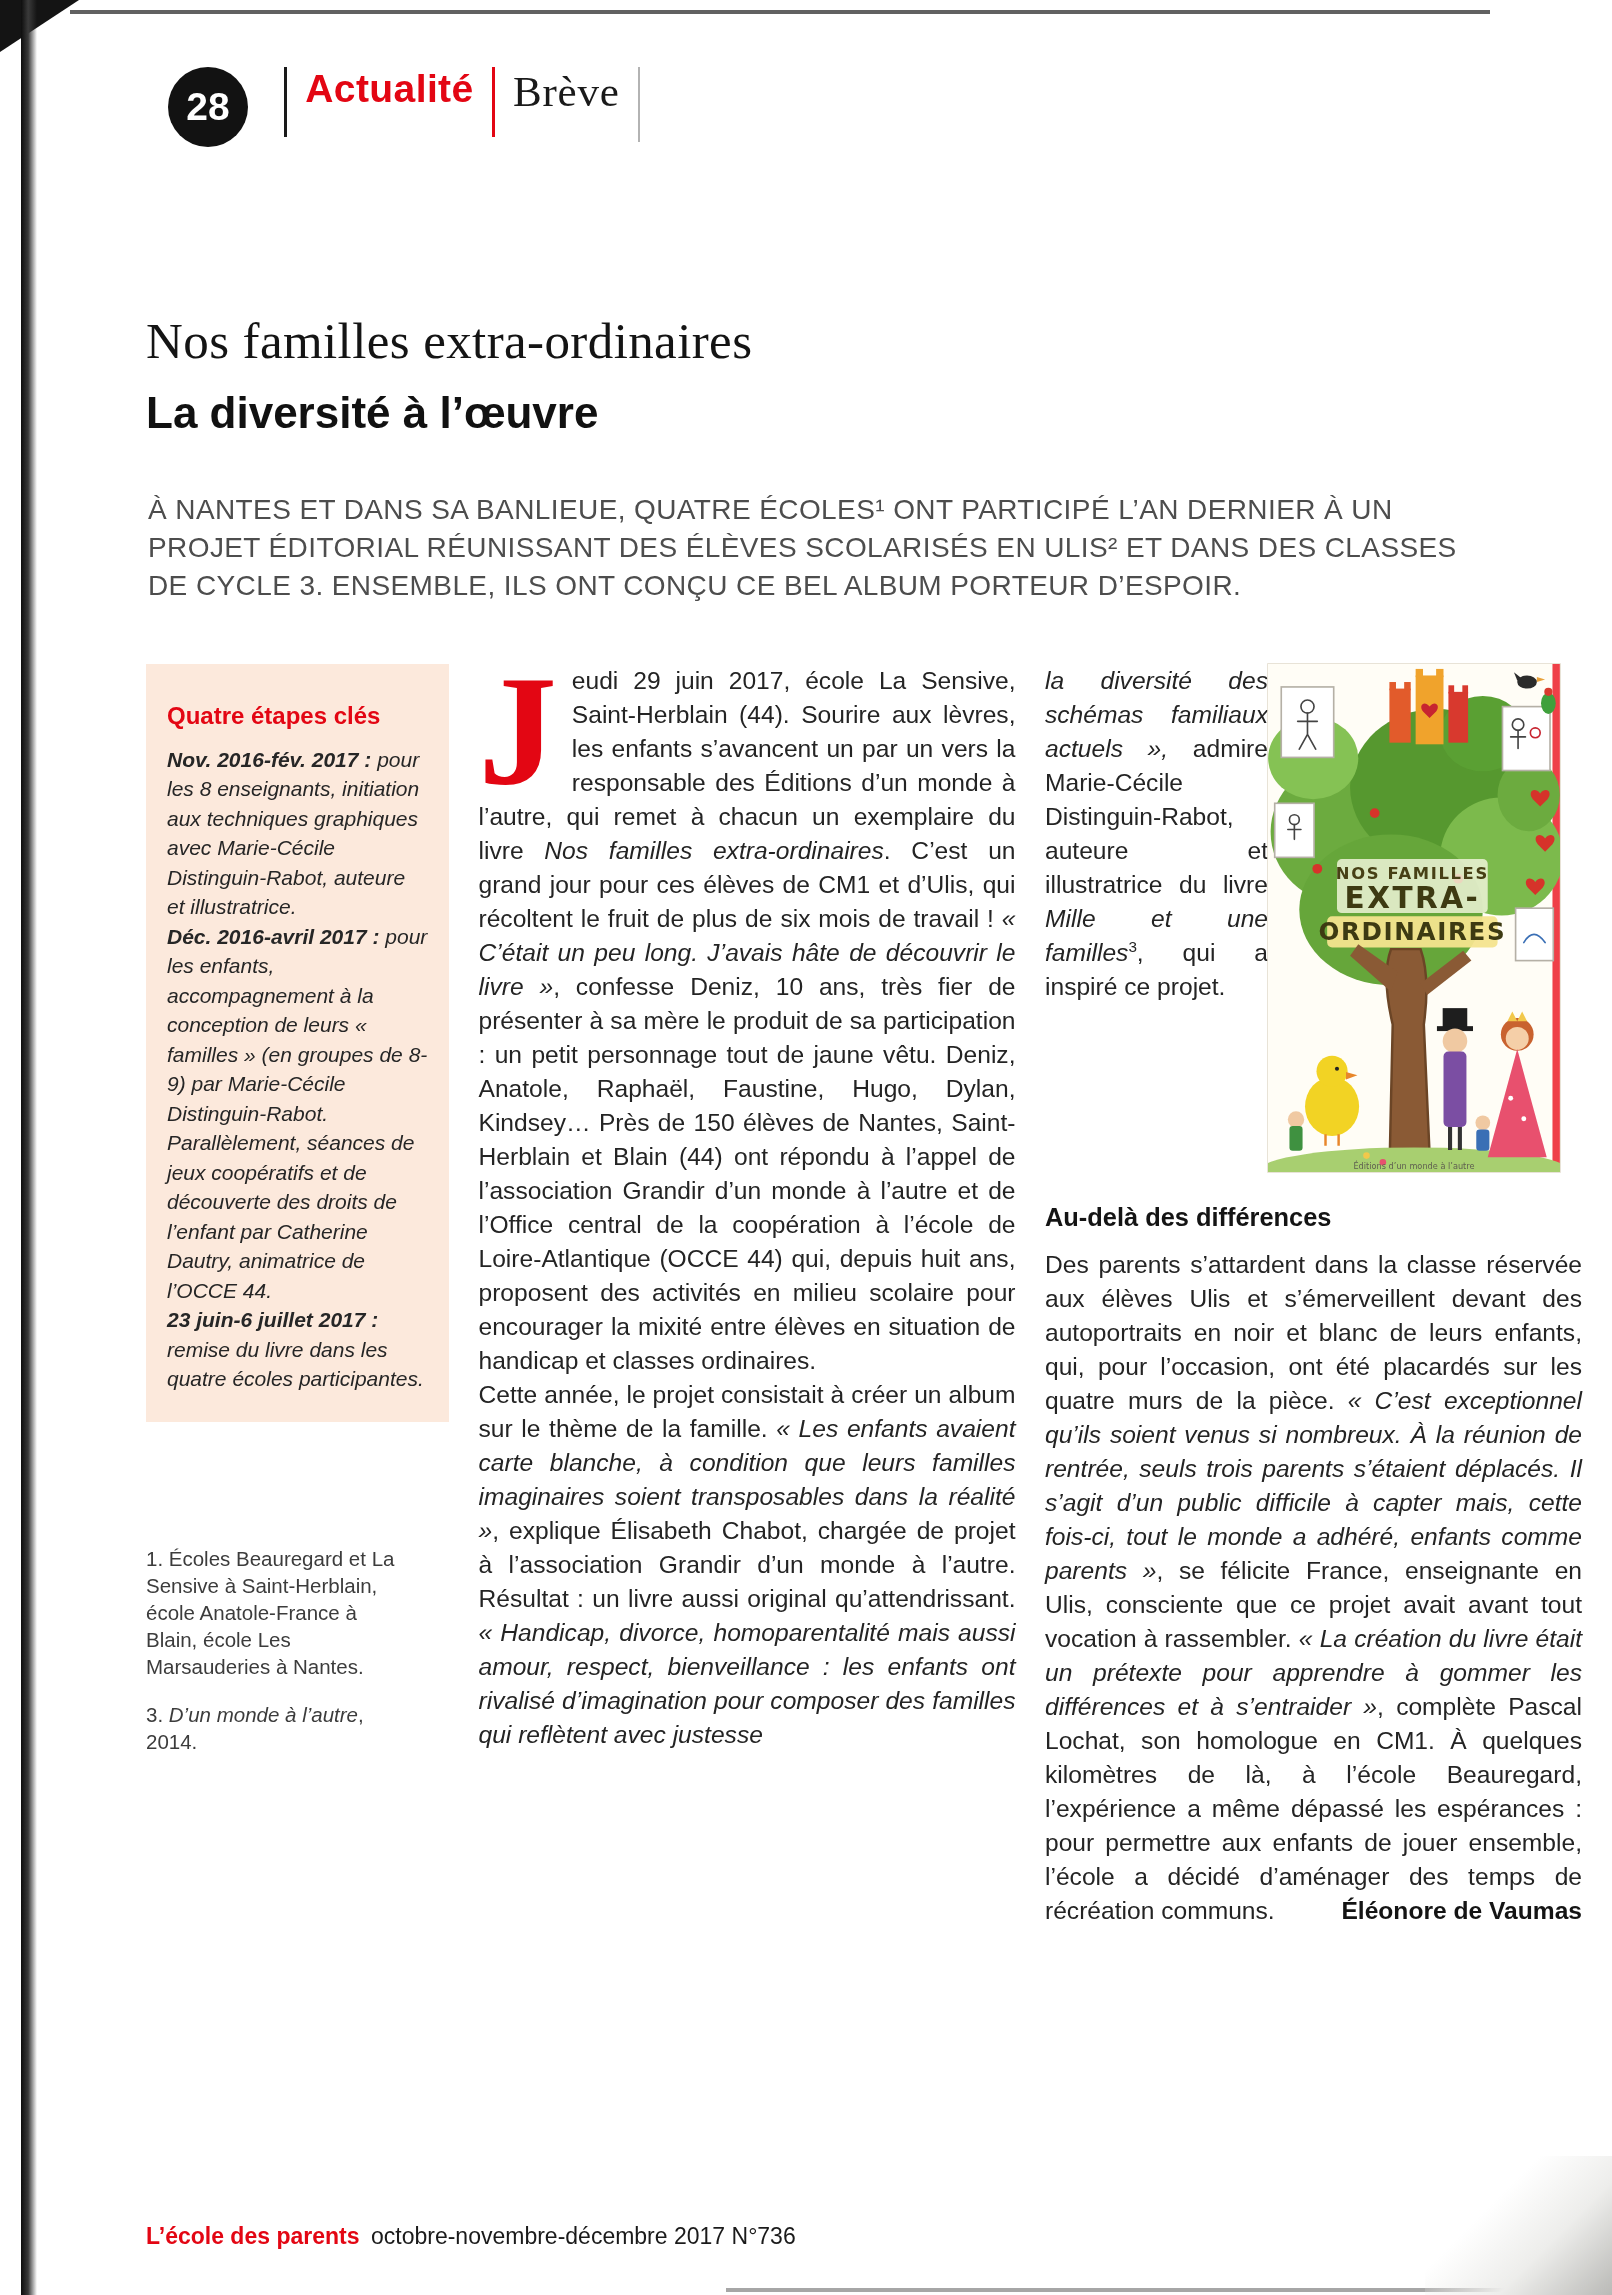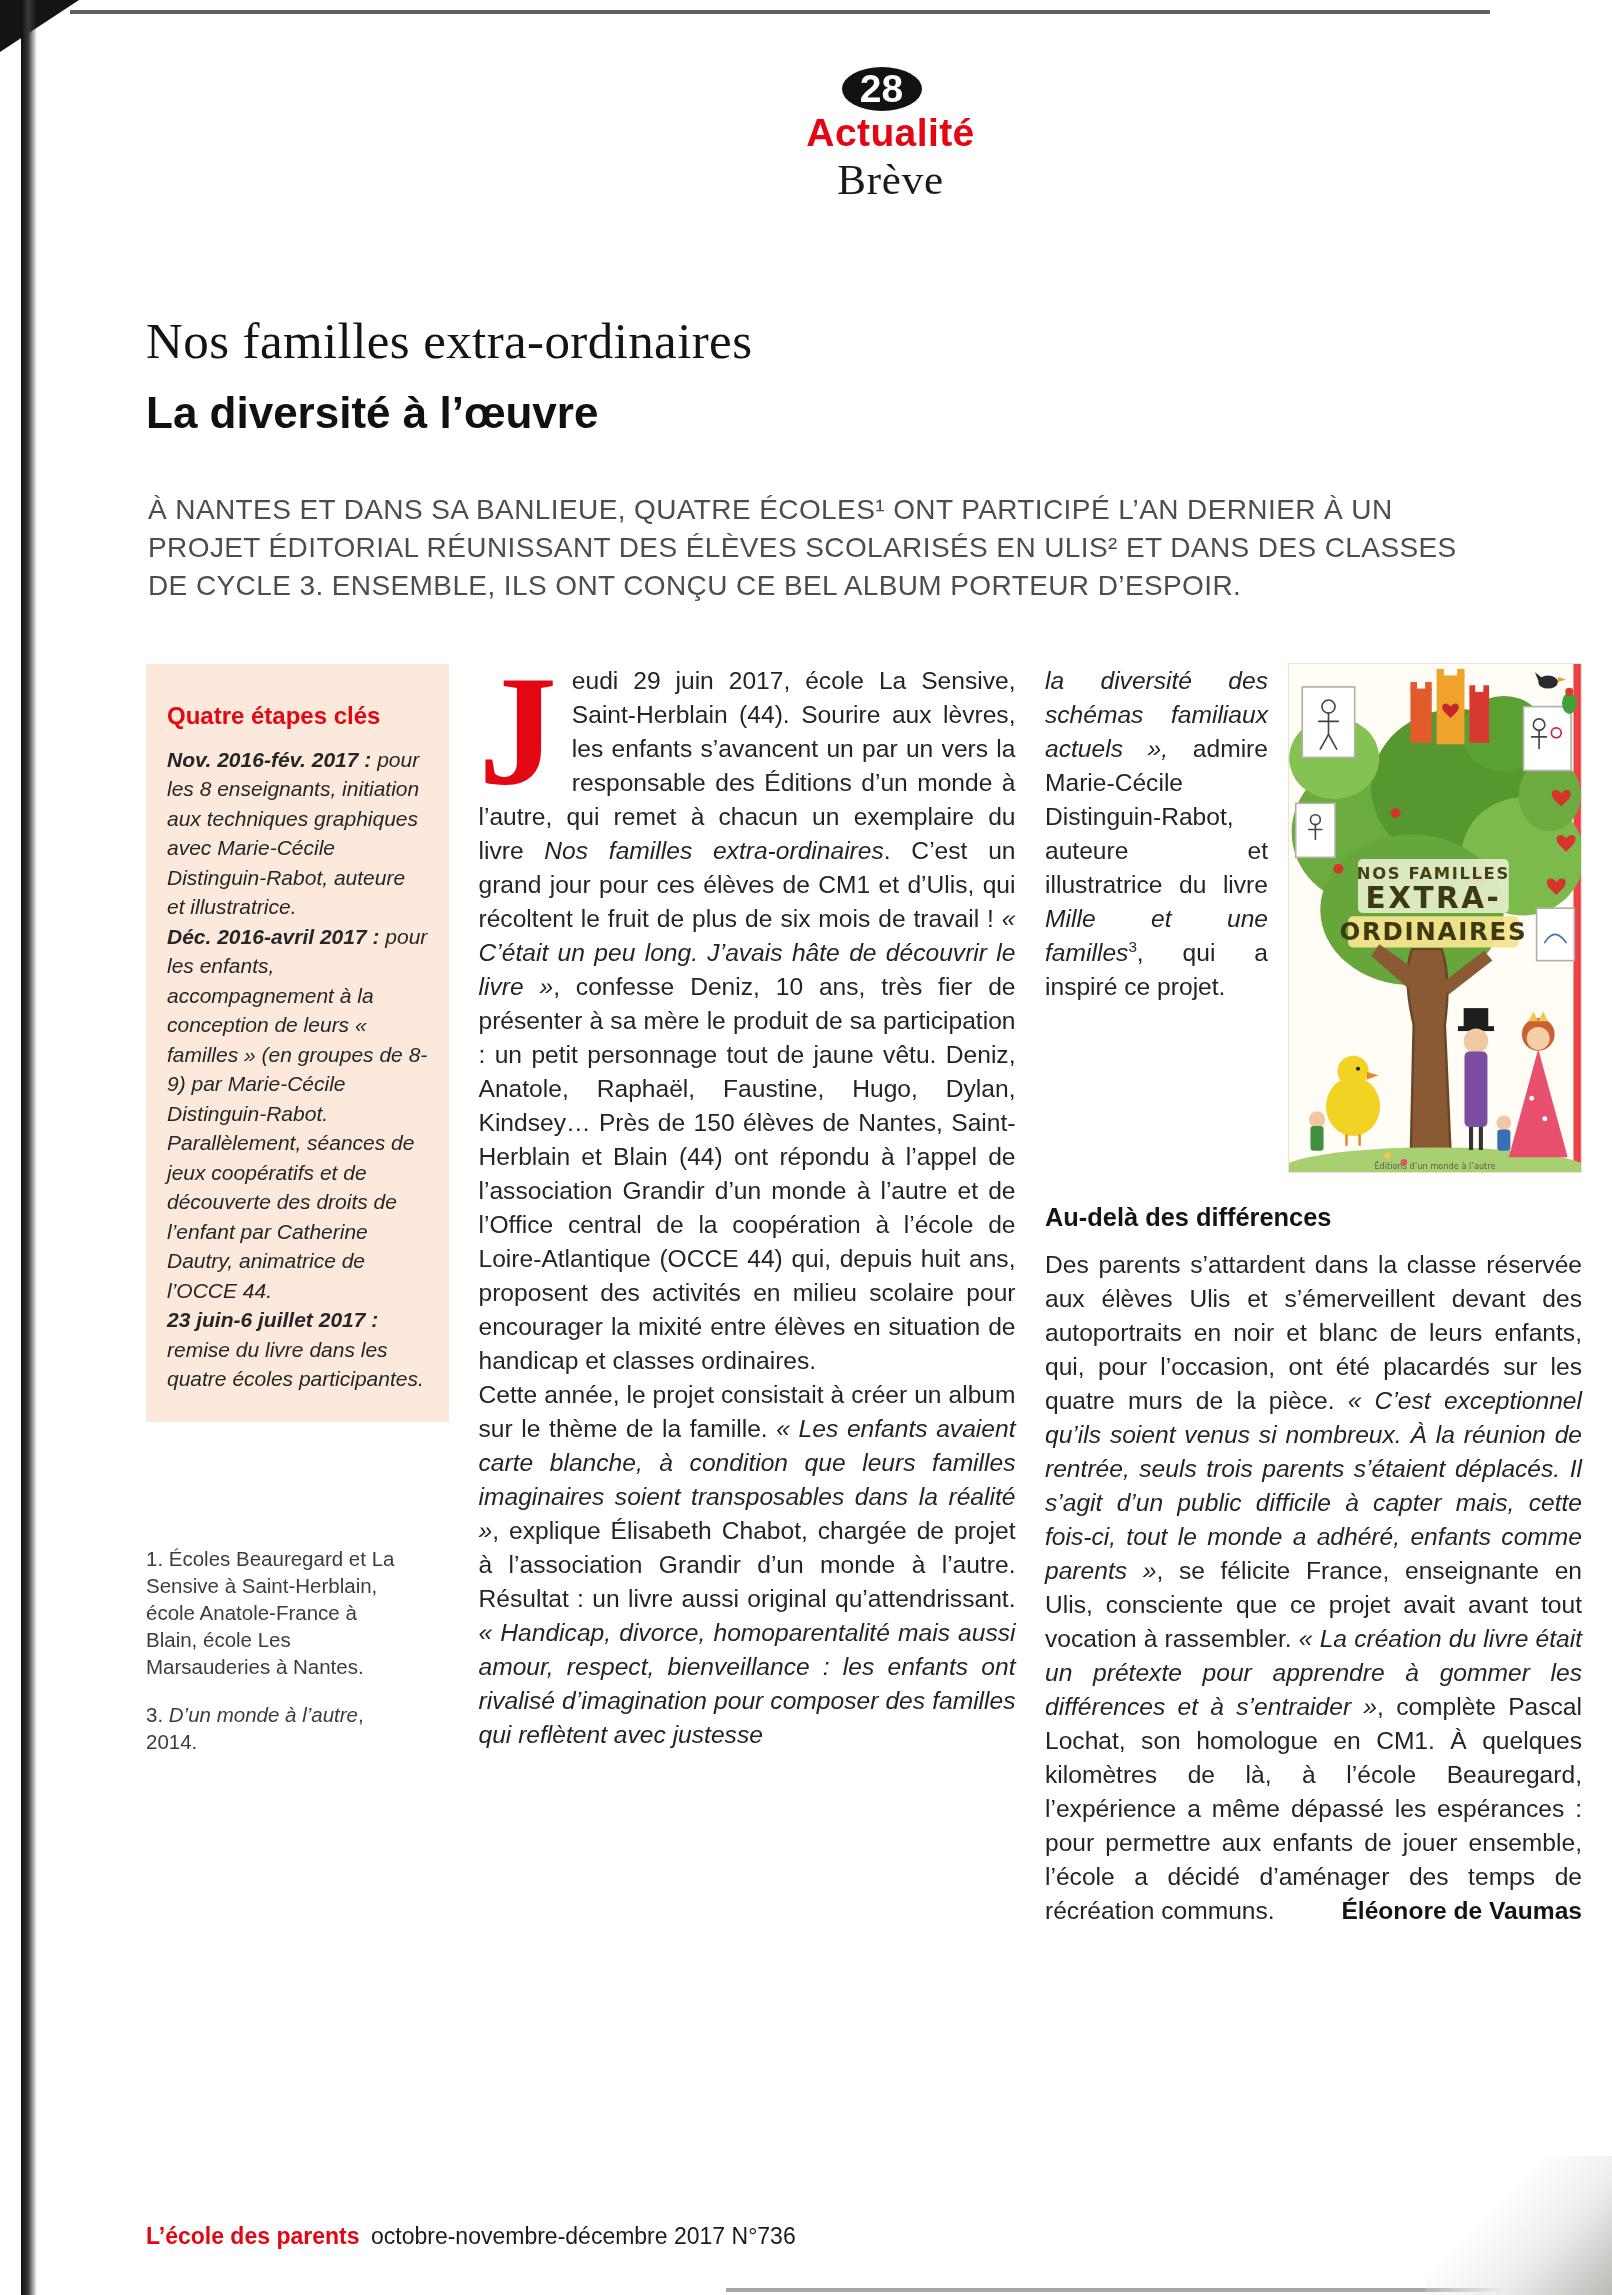--- a/index.html
+++ b/index.html
@@ -15,21 +15,21 @@
   
   .scan-corner-tl{position:absolute;top:0;left:0;width:79px;height:52px;
     background:#141414;clip-path:polygon(0 0,100% 0,0 100%);}
   .scan-top{position:absolute;top:9.8px;left:70px;right:123px;height:4.1px;background:#2c2c2c;opacity:.75;}
   .scan-left{position:absolute;top:0;bottom:0;left:21px;width:16.4px;
     background:linear-gradient(to right,#0d0d0d 0%,#3a3a3a 45%,rgba(120,120,120,0) 100%);}
   .scan-bottom{position:absolute;bottom:3.3px;left:45%;right:33px;height:3.3px;background:#3a3a3a;opacity:.45;}
   .scan-curl{position:absolute;right:0;bottom:0;width:188px;height:139px;
     background:linear-gradient(315deg,#b9b9b6 0%,#ededeb 35%,rgba(255,255,255,0) 65%);}
   
-  .masthead{margin:67px 0 0 168px;display:flex;align-items:center;height:84px;flex-direction:column;}
+  .masthead{margin:67px 0 0 168px;display:flex;height:84px;}
   .page-badge{width:80px;height:80px;border-radius:50%;background:#121212;color:#fff;
     display:flex;align-items:center;justify-content:center;
     font-size:39px;font-weight:700;margin-right:18px;}
   .bar{width:3.3px;height:70px;margin:0 18px;}
   .bar.black{background:#1a1a1a;}
   .bar.red{background:var(--accent,#e30613);}
   .bar.gray{background:#b3b3b3;width:2.5px;height:75px;}
   .section{color:var(--accent,#e30613);font-weight:700;font-size:39px;letter-spacing:0.4px;}
   .rubric{font-family:"Liberation Serif",serif;font-size:43px;color:#1a1a1a;letter-spacing:0.8px;}
   
@@ -48,21 +48,21 @@
   .stepsbox p{margin:0;font-size:21px;line-height:29.5px;color:#262626;text-align:left;}
   .footnotes{margin-top:123px;width:254px;}
   .footnotes p{margin:0 0 21px 0;font-size:20.5px;line-height:27px;color:#3c3c3c;}
   .body-p{margin:0;font-size:24.6px;line-height:34px;text-align:justify;color:#242424;}
   .dropcap{float:left;font-family:"Liberation Serif",serif;font-weight:700;
     font-size:157px;line-height:123px;height:129px;color:var(--accent,#e30613);
     margin:4.9px 14.8px 0 0;}
   .seg-i{font-style:italic;}
   .seg-bi{font-weight:700;font-style:italic;}
   .seg-sup{vertical-align:super;font-size:.62em;line-height:0;}
-  .cover-row{display:flex;gap:21px;align-items:flex-start;}
+  .cover-row{display:flex;align-items:flex-start;}
   .wrap-text{width:223px;flex:0 0 auto;}
   .book-cover{margin:0;width:292px;height:508px;flex:0 0 auto;
     box-shadow:0 0 0 0.8px #e3dccd;}
   .book-cover svg{display:block;width:100%;height:100%;}
   .subhead{margin:31px 0 16.4px 0;font-size:25.4px;font-weight:700;color:#141414;}
   .byline{margin:-34px 0 0 0;font-size:24.6px;line-height:34px;font-weight:700;
     text-align:right;color:#141414;}
   
   .pagefooter{position:absolute;left:146px;top:2223px;font-size:23px;color:#1a1a1a;}
   .pagefooter .mag{color:var(--accent,#e30613);font-weight:700;margin-right:11.5px;}

